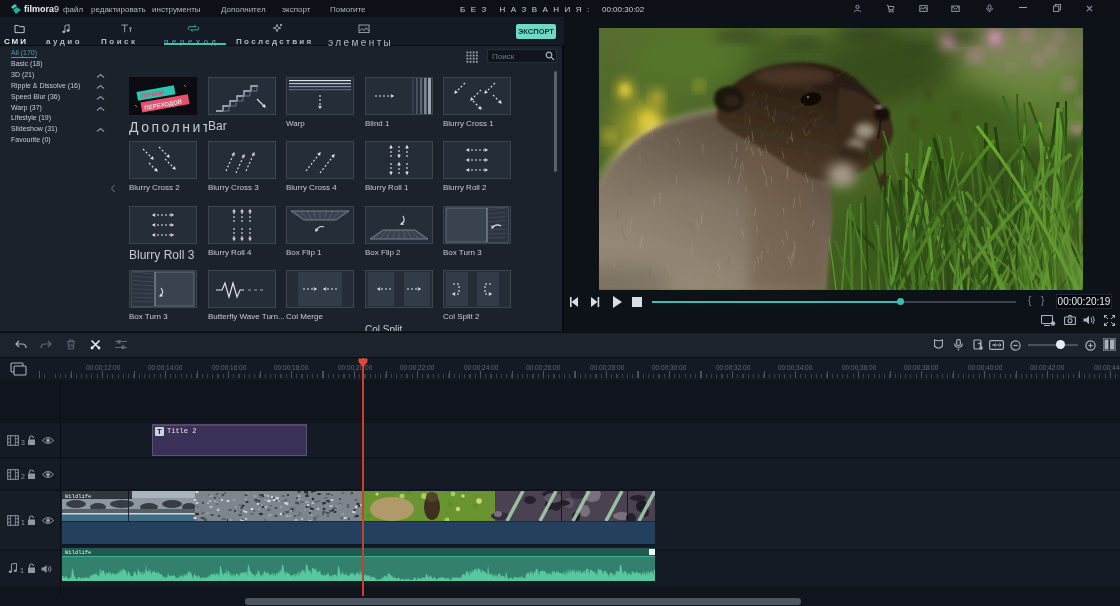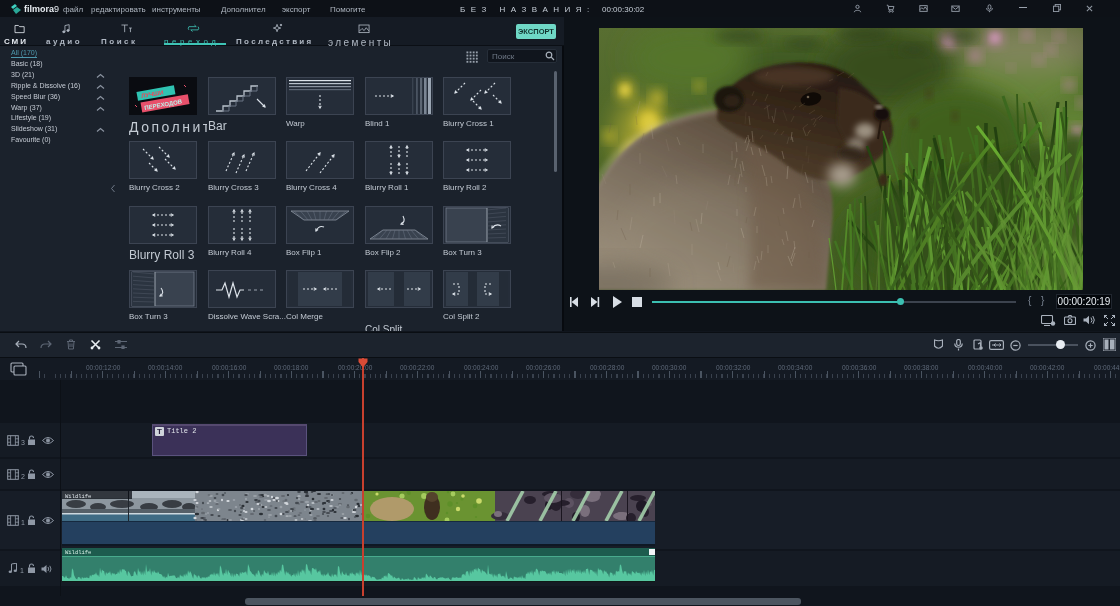--- a/index.html
+++ b/index.html
@@ -364,21 +364,21 @@
         <path d="M32.4 23.8 L31 26 L33.6 25.9" stroke="#dde3ea" stroke-width="1.1" fill="none"></path>
       </svg>
     </div>
     <div class="abs" style="left:129px;top:312px;width:78px;font-size:8px;color:#c3cad3;white-space:nowrap;overflow:hidden">Box Turn 3</div>
     <div class="abs" style="left:208px;top:270px;width:68px;height:38px;background:#252d39;border:1px solid #3c4452;overflow:hidden">
       <svg width="68" height="38" viewBox="0 0 68 38" style="margin:-1px 0 0 -1px">
         <path d="M8 20 h6 l3 -7 4 14 4-14 4 14 3-7 h4" stroke="#dde3ea" stroke-width="1.2" fill="none"></path>
         <path d="M40 20 h3 M46 20 h3 M52 20 h3" stroke="#9aa2ad" stroke-width="1.2"></path>
       </svg>
     </div>
-    <div class="abs" style="left:208px;top:312px;width:78px;font-size:8px;color:#c3cad3;white-space:nowrap;overflow:hidden">Dissolve Wave Scra...</div>
+    <div class="abs" style="left:208px;top:312px;width:78px;font-size:8px;color:#c3cad3;white-space:nowrap;overflow:hidden">Butterfly Wave Turn...</div>
     <div class="abs" style="left:286px;top:270px;width:68px;height:38px;background:#252d39;border:1px solid #3c4452;overflow:hidden">
       <svg width="68" height="38" viewBox="0 0 68 38" style="margin:-1px 0 0 -1px">
         <rect x="3" y="2" width="62" height="34" fill="#323c49"></rect>
         <rect x="3" y="2" width="9" height="34" fill="#242c37"></rect>
         <rect x="56" y="2" width="9" height="34" fill="#242c37"></rect>
         <path d="M17 19 L30 19" stroke="#dde3ea" stroke-width="1.1" fill="none" stroke-dasharray="2 2"></path>
         <path d="M27.7 20.2 L30 19 L27.7 17.8" stroke="#dde3ea" stroke-width="1.1" fill="none"></path>
         <path d="M51 19 L38 19" stroke="#dde3ea" stroke-width="1.1" fill="none" stroke-dasharray="2 2"></path>
         <path d="M40.3 17.8 L38 19 L40.3 20.2" stroke="#dde3ea" stroke-width="1.1" fill="none"></path>
       </svg>

